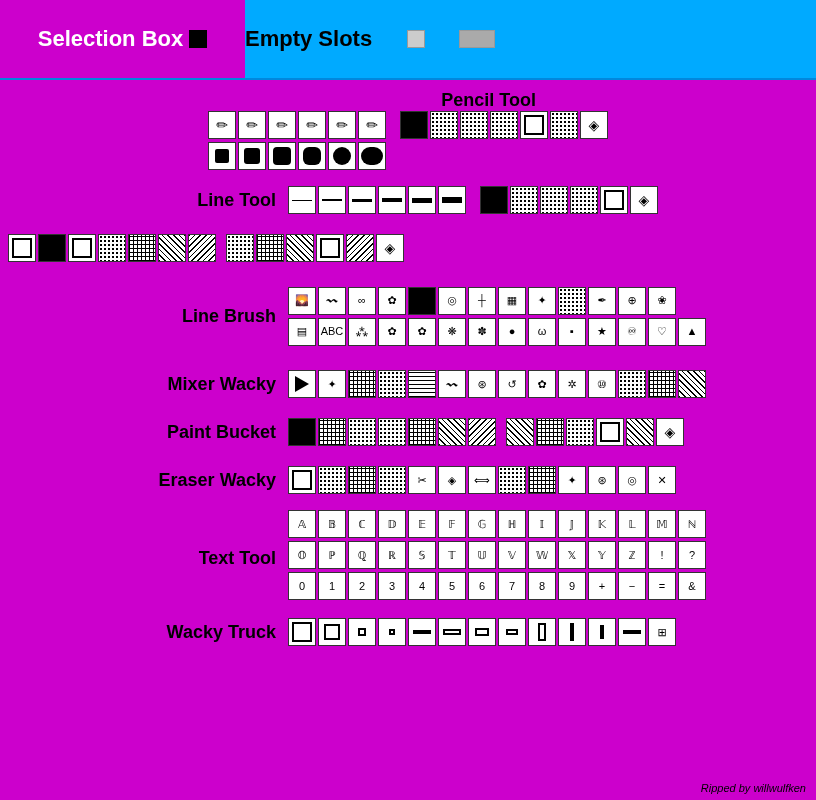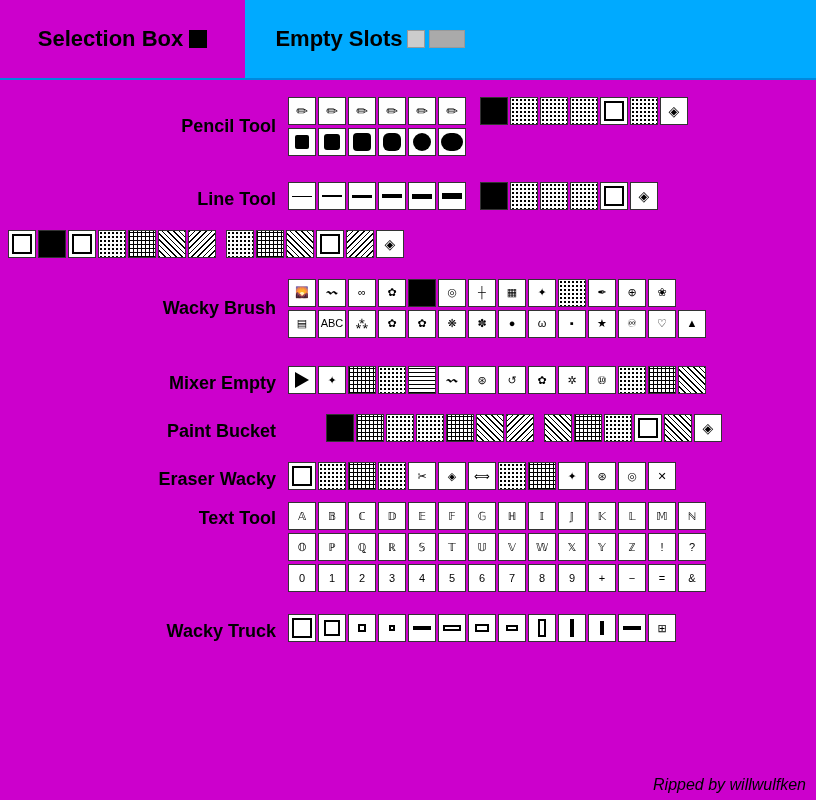--- a/index.html
+++ b/index.html
@@ -26,32 +26,33 @@
       flex: 1;
       height: 100%;
     }
     .header-section.left {
       background: #cc00cc;
       flex: 0 0 245px;
     }
     .header-section.middle {
       background: #00aaff;
       flex: 0 0 250px;
+      justify-content: space-between;
     }
     .header-section.right {
       background: #00aaff;
       flex: 1;
     }
     .header-title {
       font-size: 22px;
       font-weight: bold;
       color: #000;
     }
     .header-section.left .header-title {
-      color: #000000;
+      color: #ffffff;
     }
     .header-icon {
       display: inline-block;
       width: 18px;
       height: 18px;
       background: #000;
       margin-left: 6px;
       vertical-align: middle;
     }
     .empty-slot-box {
@@ -83,21 +84,21 @@
       background: #cc00cc;
       border: 2px solid #000;
       display: flex;
       align-items: center;
       justify-content: center;
       font-size: 10px;
     }
 
     .tool-row {
       display: flex;
-      align-items: flex-end;
+      align-items: center;
       padding: 4px 8px;
       min-height: 44px;
     }
     .tool-row.double {
       min-height: 80px;
       align-items: center;
     }
 
     .tool-label {
       font-size: 18px;
@@ -173,21 +174,21 @@
     }
 
     
     .sym { font-size: 14px; line-height: 1; }
     .sym-sm { font-size: 11px; line-height: 1; }
 
     .footer-credit {
       position: absolute;
       bottom: 6px;
       right: 10px;
-      font-size: 16px;
+      font-size: 11px;
       color: #000;
       font-style: italic;
     }
 
     
     .tri-right {
       width: 0; height: 0;
       border-top: 8px solid transparent;
       border-bottom: 8px solid transparent;
       border-left: 14px solid #000;
@@ -201,21 +202,21 @@
     <span class="header-title">Selection Box</span>
     <span class="header-icon"></span>
   </div>
   <div class="header-section middle">
     <span class="header-title">Empty Slots</span>
     <span class="empty-slot-box"></span>
     <span class="empty-slot-wide"></span>
   </div>
 </div>
 
-<div class="tool-row double" style="margin-top:6px;">
+<div class="tool-row double" style="margin-top:6px;flex-direction:column;">
   <div class="tool-label">Pencil Tool</div>
   <div class="icons-row">
     <div class="icons-line">
 
       <div class="icon-box">
           <span class="sym">✏</span>
         </div>
       <div class="icon-box">
           <span class="sym">✏</span>
         </div>
@@ -325,21 +326,21 @@
         <div class="inner-sq-border"></div>
       </div>
     <div class="icon-box pattern-diag2"></div>
     <div class="icon-box">
         <span class="sym">◈</span>
       </div>
   </div>
 </div>
 
 <div class="tool-row double" style="margin-top:6px;">
-  <div class="tool-label">Wacky Brush</div>
+  <div class="tool-label">Line Brush</div>
   <div class="icons-row">
     <div class="icons-line">
       <div class="icon-box">
           <span class="sym-sm">🌄</span>
         </div>
       <div class="icon-box">
           <span class="sym-sm">〰</span>
         </div>
       <div class="icon-box">
           <span class="sym-sm">∞</span>
@@ -412,21 +413,21 @@
           <span class="sym-sm">♡</span>
         </div>
       <div class="icon-box">
           <span class="sym-sm">▲</span>
         </div>
     </div>
   </div>
 </div>
 
 <div class="tool-row" style="margin-top:6px;">
-  <div class="tool-label">Mixer Empty</div>
+  <div class="tool-label">Mixer Wacky</div>
   <div class="icons-area">
     <div class="icon-box">
         <div class="tri-right"></div>
       </div>
     <div class="icon-box">
         <span class="sym-sm">✦</span>
       </div>
     <div class="icon-box pattern-cross"></div>
     <div class="icon-box pattern-dots"></div>
     <div class="icon-box pattern-lines"></div>
@@ -447,21 +448,21 @@
       </div>
     <div class="icon-box">
         <span class="sym-sm">⑩</span>
       </div>
     <div class="icon-box pattern-dots"></div>
     <div class="icon-box pattern-cross"></div>
     <div class="icon-box pattern-diag"></div>
   </div>
 </div>
 
-<div class="tool-row" style="margin-top:4px;gap:38px;">
+<div class="tool-row" style="margin-top:4px;">
   <div class="tool-label">Paint Bucket</div>
   <div class="icons-area">
     <div class="icon-box black"></div>
     <div class="icon-box pattern-cross"></div>
     <div class="icon-box pattern-dots"></div>
     <div class="icon-box pattern-dots"></div>
     <div class="icon-box pattern-cross"></div>
     <div class="icon-box pattern-diag"></div>
     <div class="icon-box pattern-diag2"></div>
     <div style="width:6px"></div>
@@ -507,21 +508,21 @@
     <div class="icon-box">
         <span class="sym-sm">◎</span>
       </div>
     <div class="icon-box">
         <span class="sym-sm">✕</span>
       </div>
   </div>
 </div>
 
 <div class="tool-row" style="align-items:flex-start; margin-top:4px; min-height:100px;">
-  <div class="tool-label" style="padding-top:6px;">Text Tool</div>
+  <div class="tool-label" style="padding-top:6px;margin-top:32px;">Text Tool</div>
   <div class="icons-row">
     <div class="icons-line">
       <div class="icon-box">
           <span class="sym-sm">𝔸</span>
         </div>
       <div class="icon-box">
           <span class="sym-sm">𝔹</span>
         </div>
       <div class="icon-box">
           <span class="sym-sm">ℂ</span>

